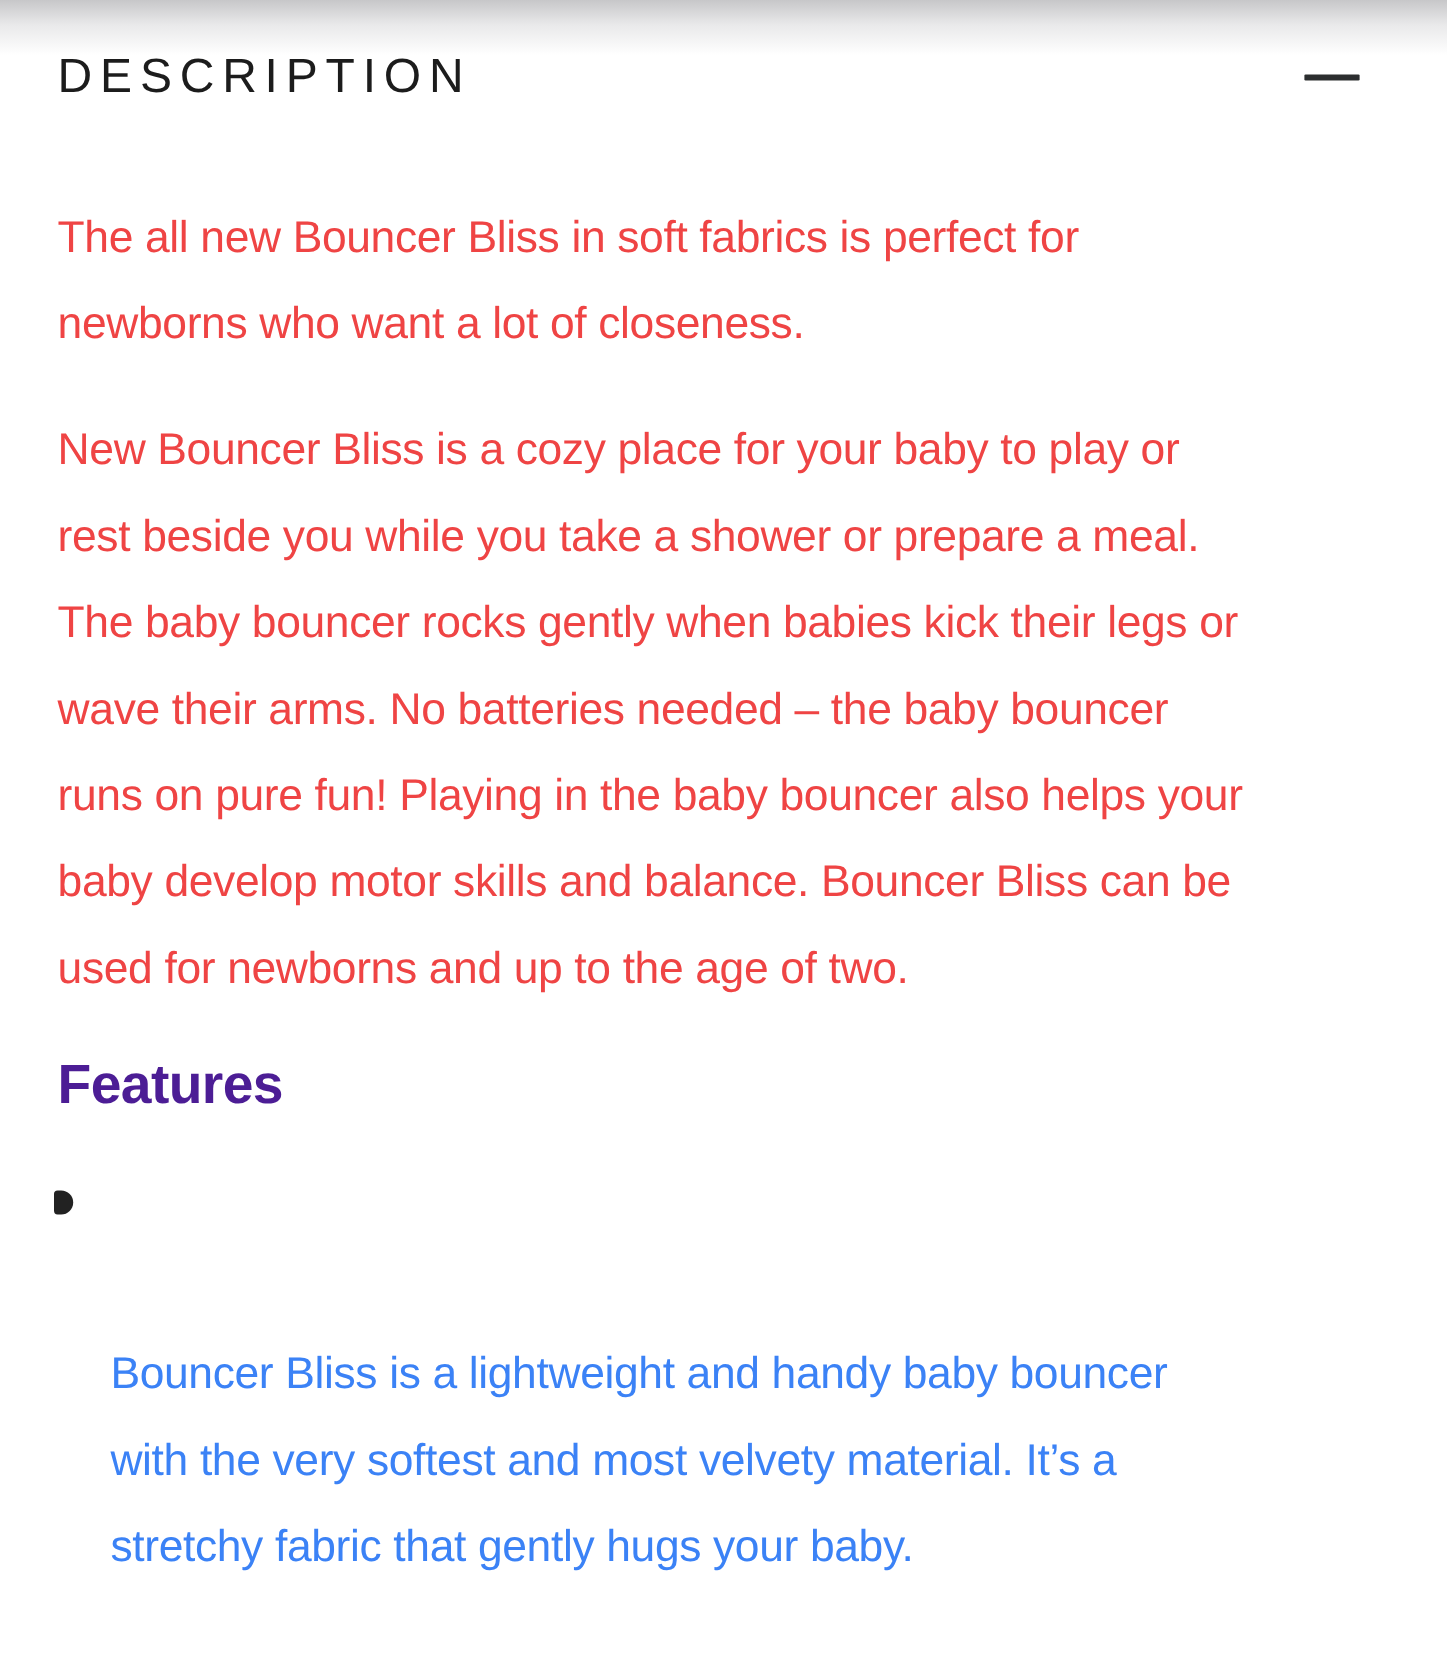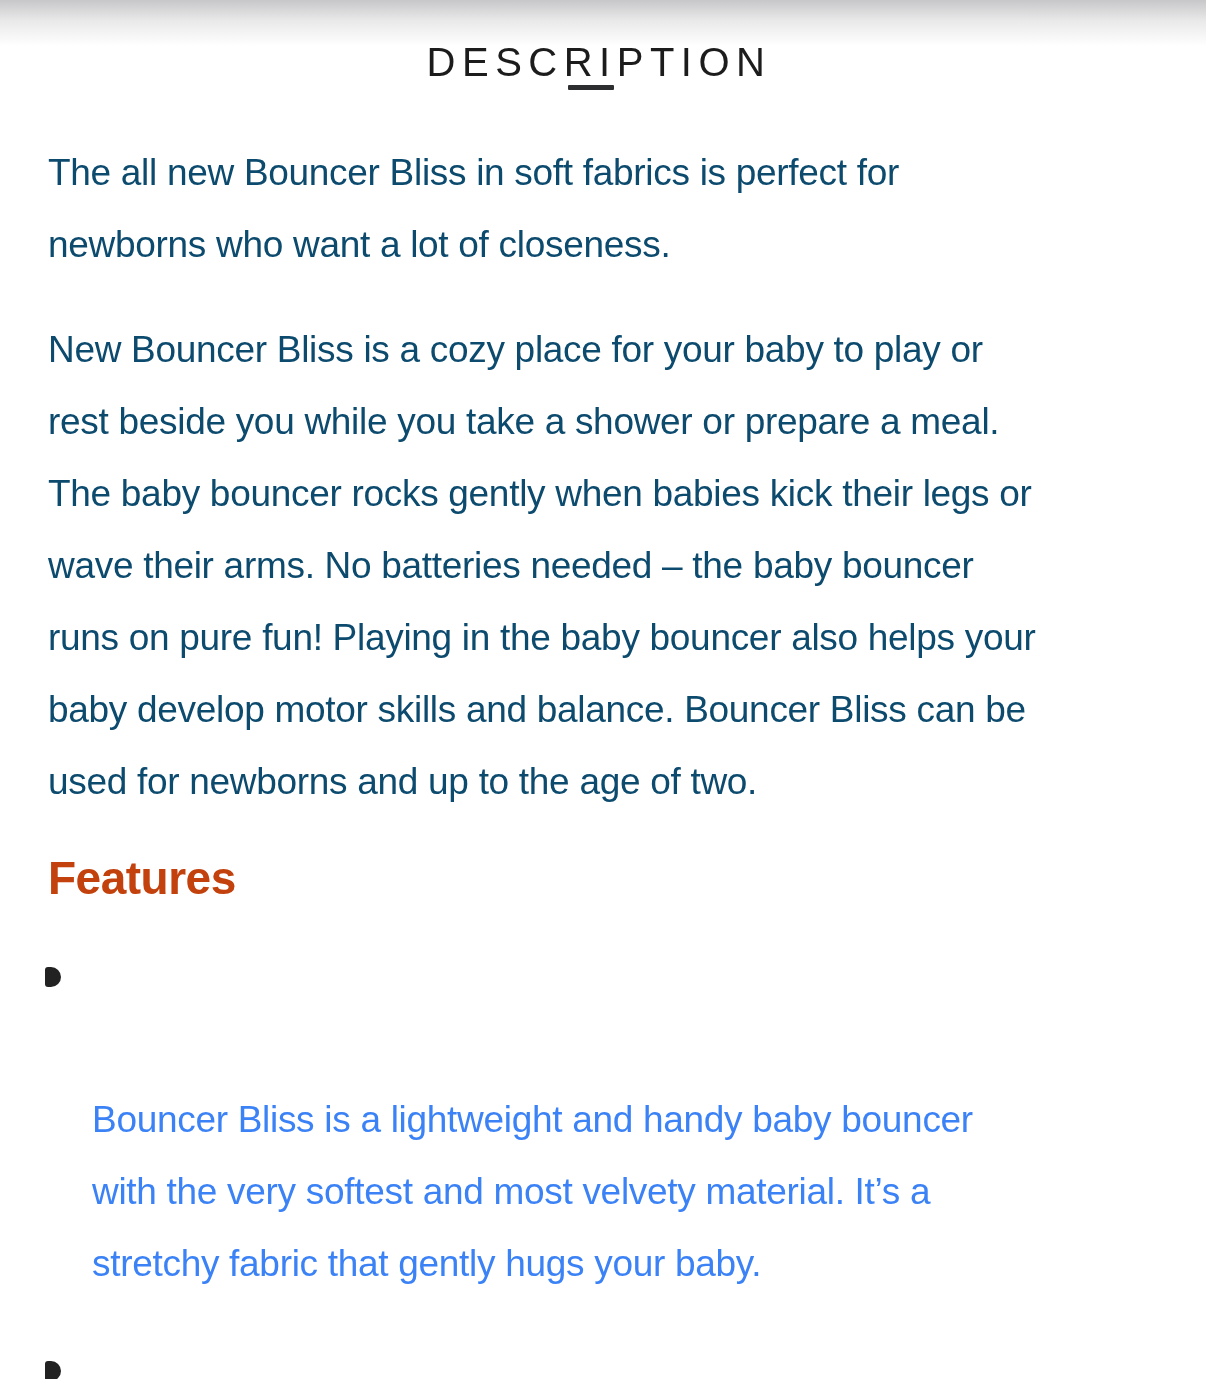--- a/index.html
+++ b/index.html
@@ -23,51 +23,50 @@
   .content {
     position: relative;
     padding: 40px 56px 0 48px;
   }
   .accordion-header {
     display: flex;
     align-items: center;
     justify-content: space-between;
     height: 48px;
     cursor: pointer;
-    margin-bottom: 49px;
-    flex-direction: column;
+    margin-bottom: 74px;
   }
   .section-title {
     font-size: 40px;
     font-weight: 400;
     letter-spacing: 6.5px;
     color: #1c1c1c;
     white-space: nowrap;
   }
   .minus-icon {
     width: 46px;
     height: 5px;
     background: #2c2e2f;
     border-radius: 1px;
     margin-right: 17px;
     flex: 0 0 auto;
   }
   .body-text p {
     font-size: 37px;
     line-height: 72px;
     letter-spacing: -0.3px;
-    color: #0c4a6e;
+    color: #ef4444;
     margin: 0 0 33px 0;
     white-space: pre-line;
   }
   .features-heading {
     font-size: 46px;
     font-weight: 700;
     letter-spacing: -0.5px;
-    color: #c2410c;
+    color: #4c1d95;
     margin: 0 0 35px 0;
   }
   .features-list {
     list-style: none;
     margin: 0;
     padding: 0;
   }
   .feature-item {
     position: relative;
     padding-left: 44px;

